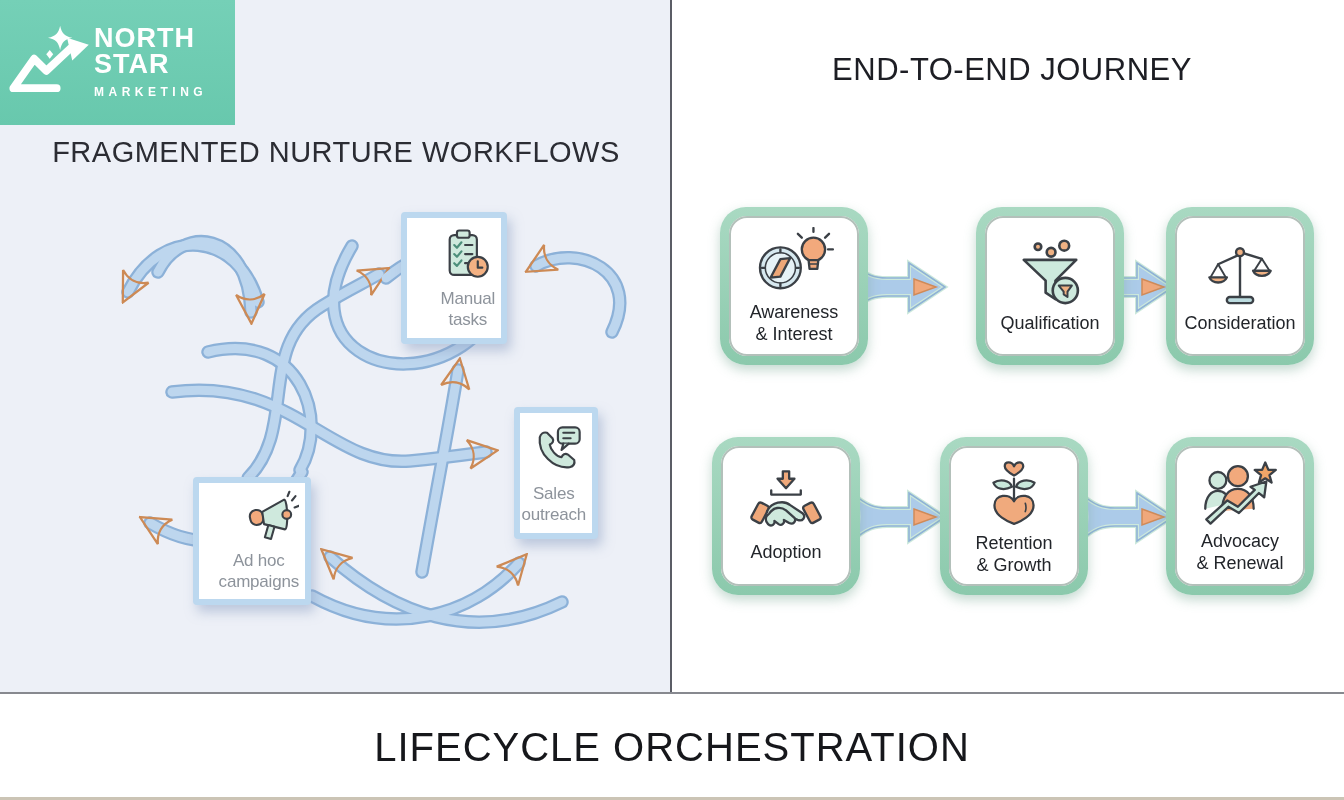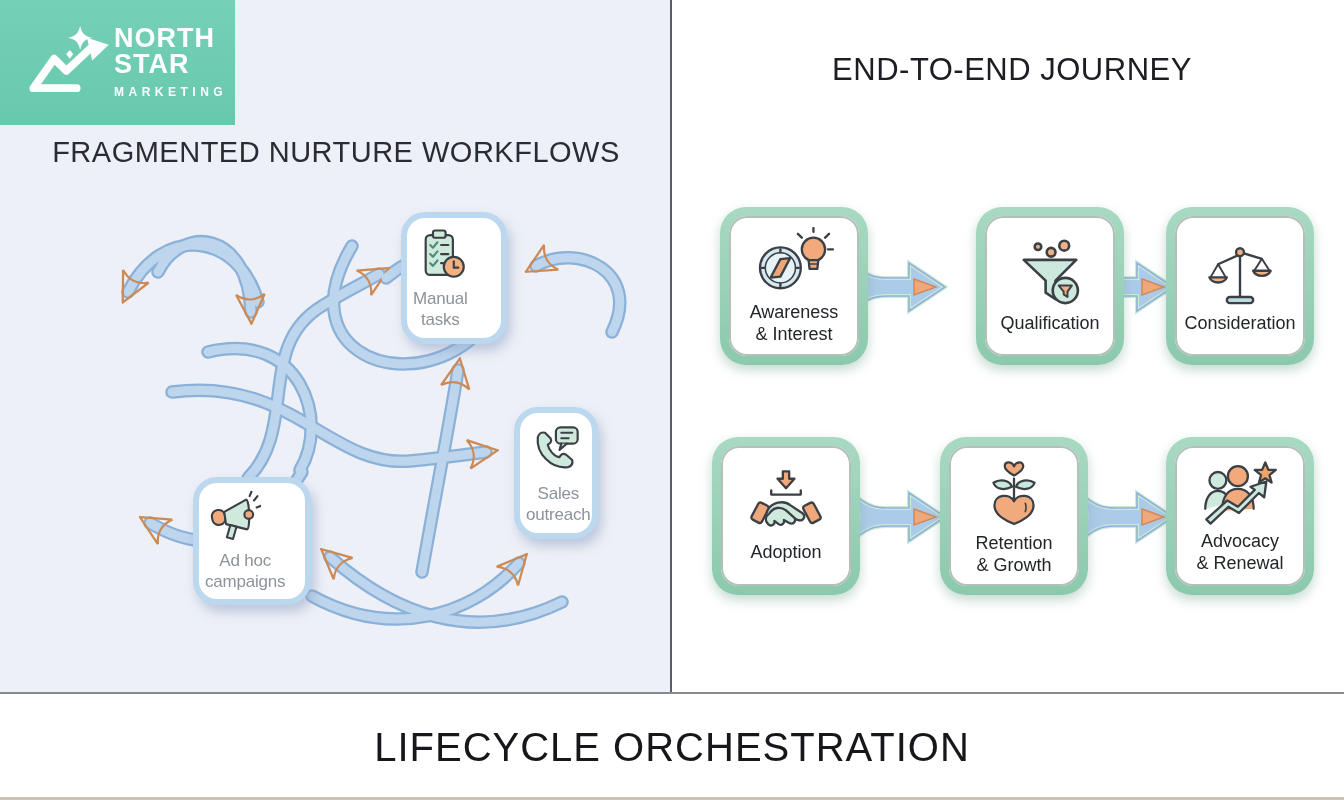--- a/index.html
+++ b/index.html
@@ -9,38 +9,38 @@
     font-family:"Liberation Sans", sans-serif; overflow:hidden;
   }
   
   .left-panel {
     position:absolute; left:0; top:0; width:672px; height:692px;
     background:#edf0f7; border-right:2px solid #5b5d66;
   }
   .logo-block {
     position:absolute; left:0; top:0; width:235px; height:125px;
     background:linear-gradient(180deg,#75d0b7,#68c8ad);
-    display:flex; align-items:center; padding:10px 0 10px 24px; z-index:5;
+    display:flex; align-items:center; padding:10px 0 10px 4px; z-index:5;
   }
   .logo-icon { width:88px; height:78px; flex:0 0 auto; }
   .logo-text { margin-left:2px; color:#ffffff; }
   .logo-name { font-size:27px; font-weight:bold; line-height:0.95; letter-spacing:1px; white-space:pre-line; }
   .logo-sub  { font-size:12px; font-weight:bold; letter-spacing:4.5px; margin-top:7px; }
   .left-title {
     position:absolute; left:0; top:136px; width:672px; text-align:center;
     font-size:29px; color:#2b2c33; letter-spacing:0.5px; z-index:4;
   }
   .tangle { position:absolute; left:0; top:0; z-index:1; }
   .tangle path { fill:none; stroke-linecap:round; }
   .tangle .under { stroke:#8cb1d8; stroke-width:13.5; }
   .tangle .over  { stroke:#bdd6ee; stroke-width:9; }
   .chaos-box {
-    position:absolute; background:#ffffff; border:6px solid #bcd8ef; border-radius:24px;
+    position:absolute; background:#ffffff; border:6px solid #bcd8ef; border-radius:4px;
     box-shadow:4px 7px 12px rgba(140,160,195,0.5);
-    display:flex; flex-direction:column; align-items:flex-start; justify-content:center;
+    display:flex; flex-direction:column; align-items:flex-end; justify-content:center;
     gap:5px; z-index:2; padding:6px;
   }
   .chaos-label {
     font-size:17px; color:#8d939b; text-align:center; line-height:1.18;
     white-space:pre-line; letter-spacing:-0.2px;
   }
   
   .right-panel { position:absolute; left:672px; top:0; width:672px; height:692px; background:#ffffff; }
   .right-title {
     position:absolute; left:0; top:52px; width:680px; text-align:center;

